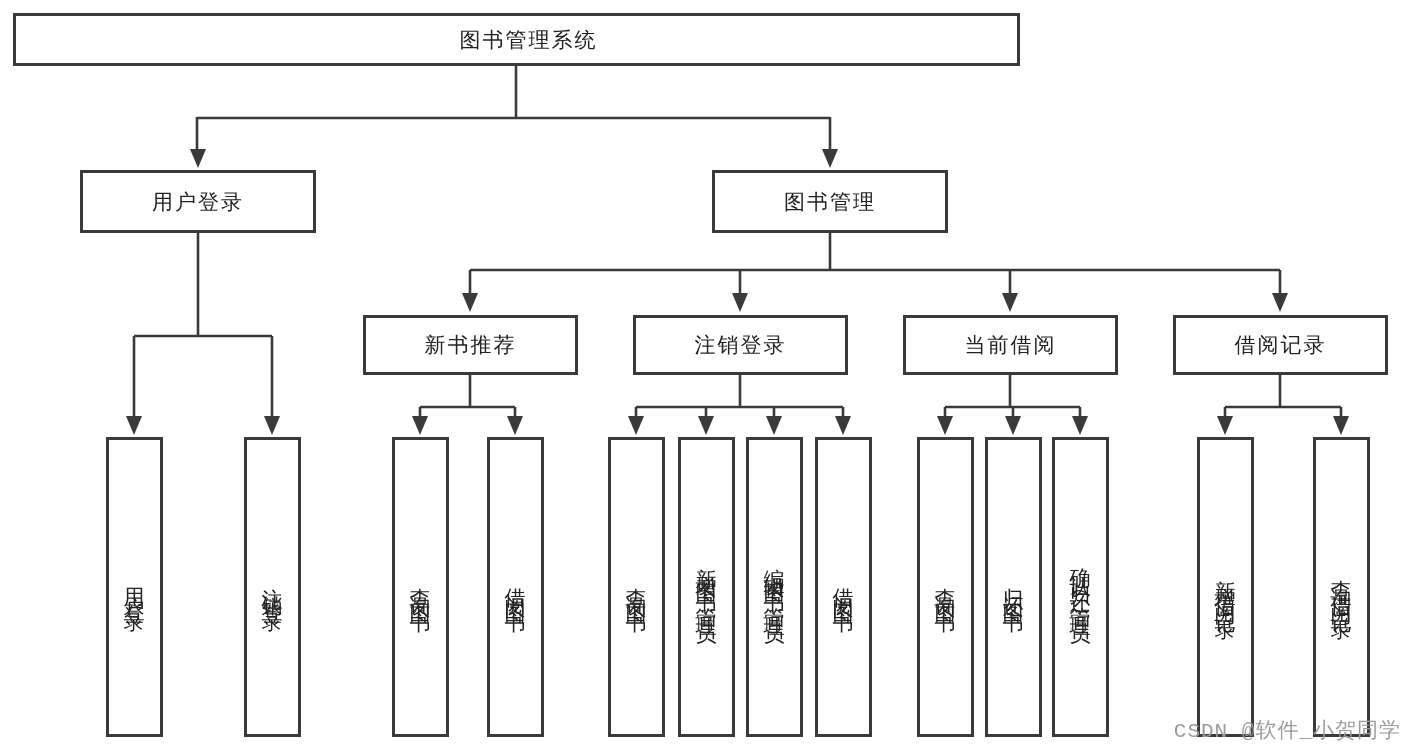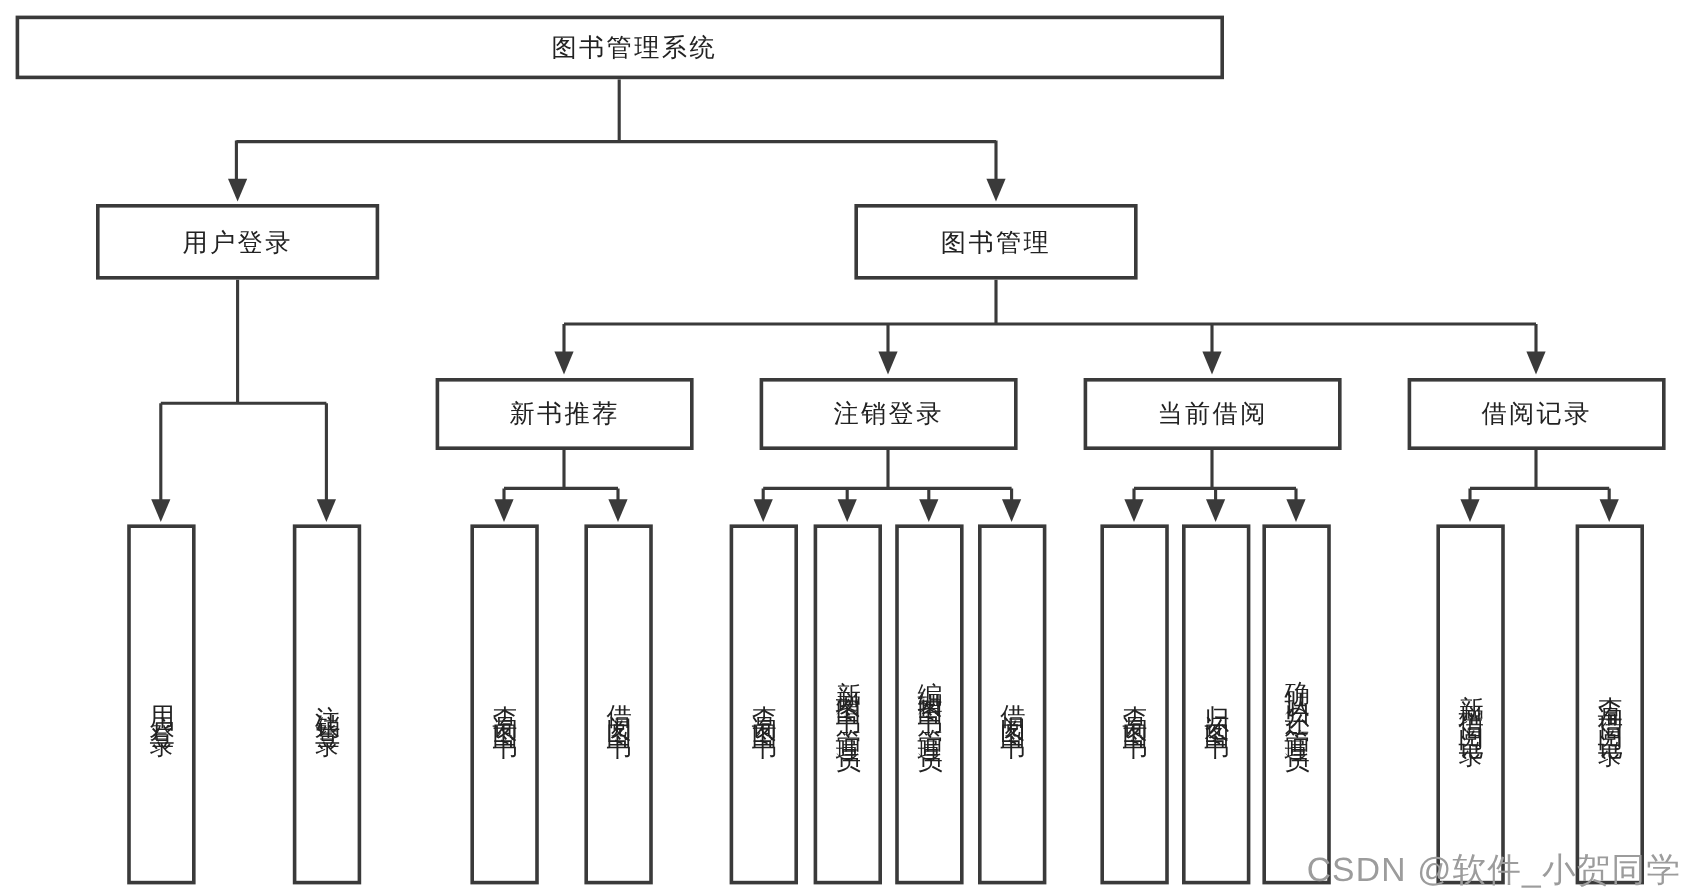--- a/index.html
+++ b/index.html
@@ -38,24 +38,25 @@
     writing-mode:vertical-rl;
     text-orientation:mixed;
     font-size:21px;
     letter-spacing:8px;
     line-height:1;
     white-space:normal;
   }
   .watermark{
     position:absolute;
     right:4px;bottom:3px;
-    font-size:28px;
+    font-size:21px;
     letter-spacing:1px;
     color:var(--wm);
     z-index:5;
+    font-family:Liberation Mono, monospace;
   }
 </style>
 </head>
 <body>
 
 <div class="canvas">
 
   <svg class="conn" viewBox="0 0 1405 747" aria-hidden="true">
 
     <path class="l" d="M516,66 L516,118 M197,118 L830,118 M197,117 L197,151 M830,117 L830,151"></path>

